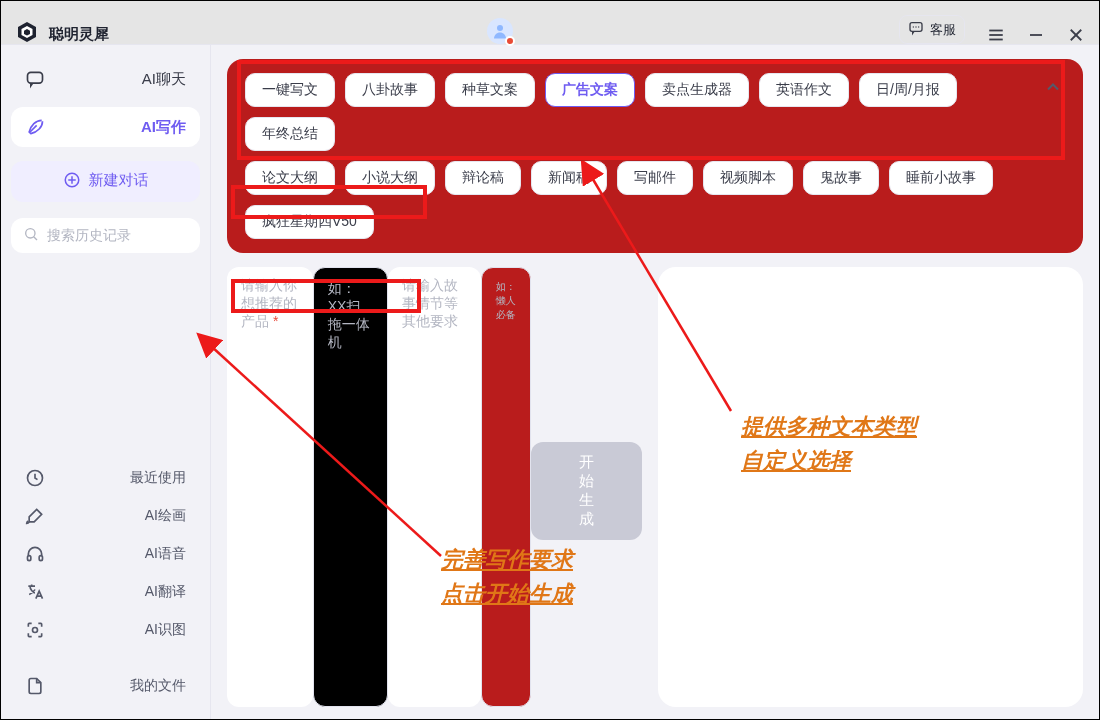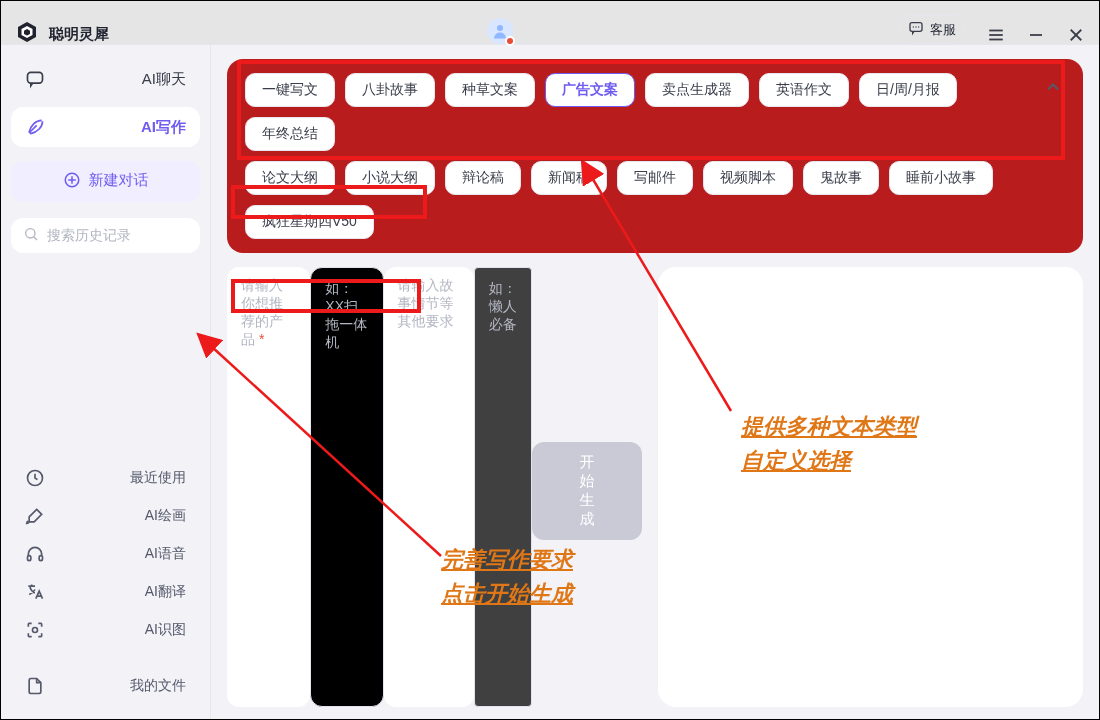--- a/index.html
+++ b/index.html
@@ -158,24 +158,24 @@
   .input-single {
     border:1px solid var(--border-input);
     background:#000000;
     border-radius:12px;
     padding:12px 14px;
     font-size:14px;
     color:var(--text-fade);
   }
   .textarea {
     border:1px solid var(--border-input);
-    background:#404040;
-    border-radius:4px;
+    background:#b91c1c;
+    border-radius:12px;
     padding:12px 14px;
-    font-size:14px;
+    font-size:10px;
     color:var(--text-fade);
     flex:1;
     min-height:260px;
   }
   .start-btn {
     align-self:center;
     background:#c9cad6;
     color:#fff;
     border:none;
     border-radius:12px;

